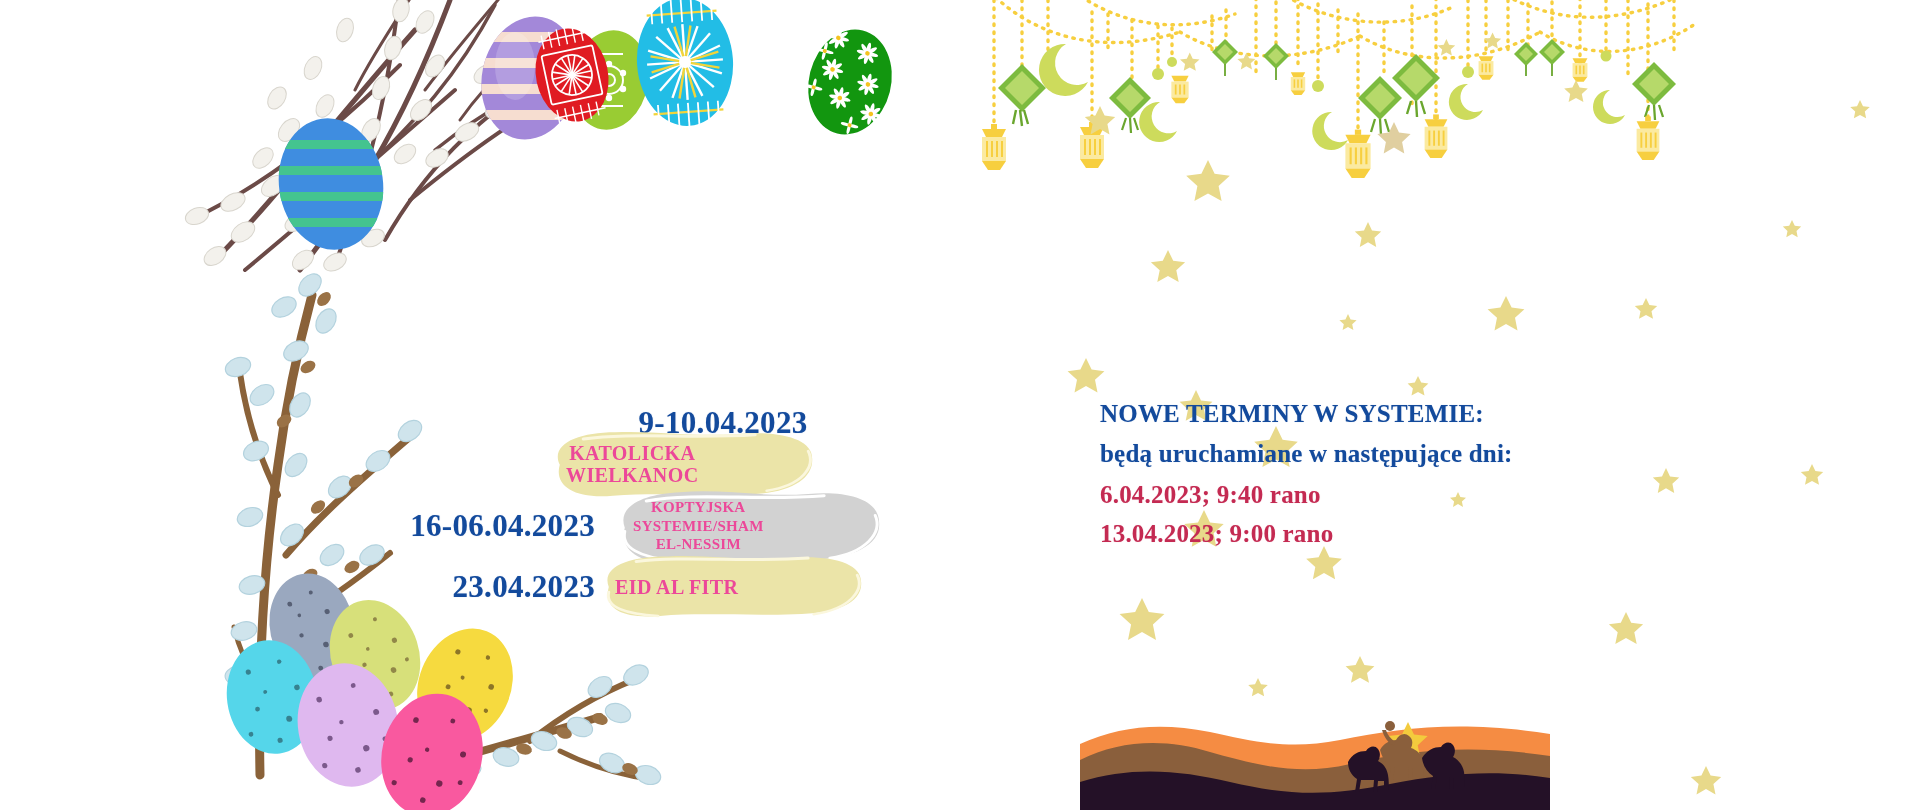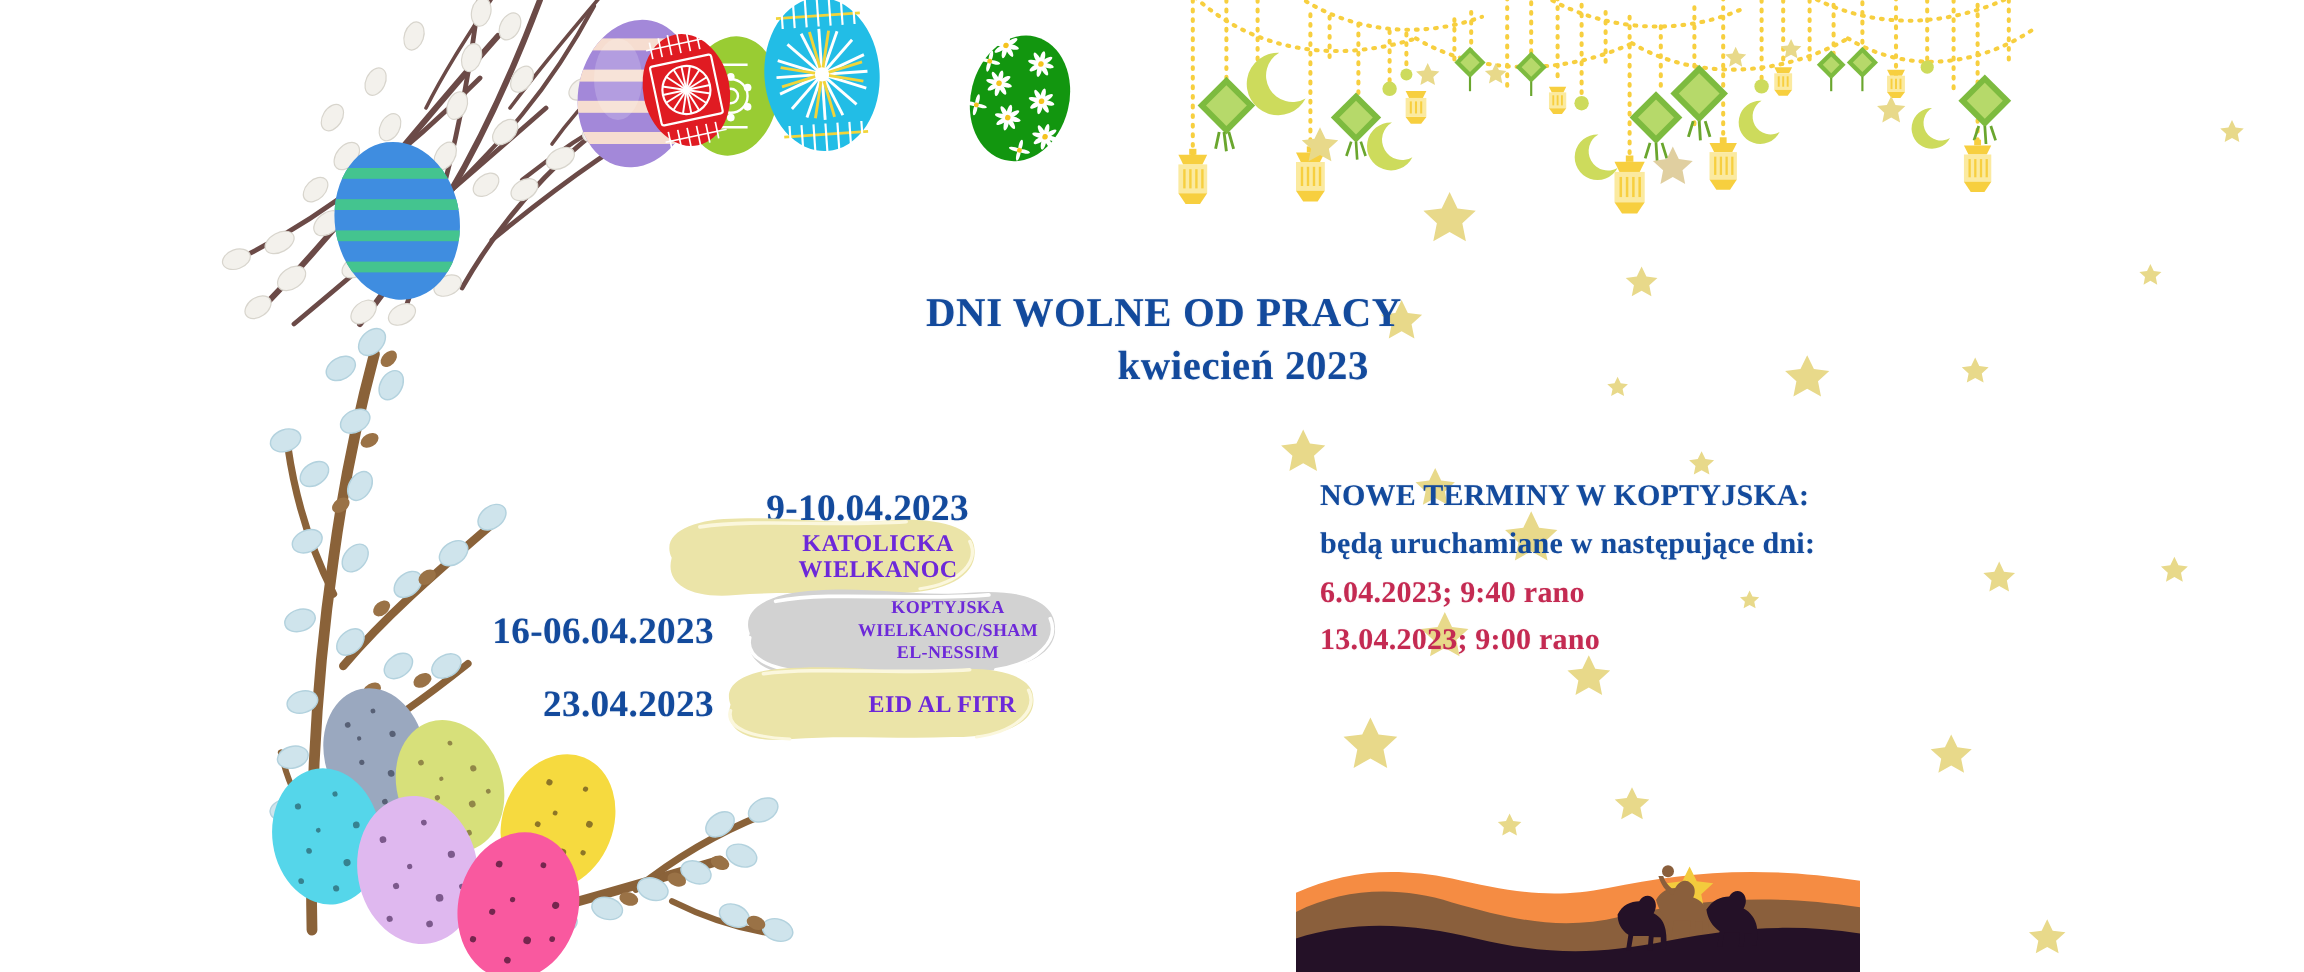--- a/index.html
+++ b/index.html
@@ -46,22 +46,22 @@
     text-shadow:0 0 1px rgba(19,74,156,.3);
   }
   .row.r1{margin-bottom:12px;flex-direction:column;}
   .row.r1 .date{width:265px;}
   .row.r2{margin-bottom:14px;}
   .row.r2 .date{width:265px;}
   .row.r3 .date{width:265px;}
 
   .badge{
     position:relative;margin-left:14px;
-    display:flex;align-items:center;justify-content:flex-end;
-    text-align:center;color:#6d28d9;font-weight:700;
+    display:flex;align-items:center;justify-content:flex-start;
+    text-align:center;color:#ec4899;font-weight:700;
   }
   .badge .blobwrap{position:absolute;inset:-14px -22px;z-index:0;}
   .badge .blobwrap svg{width:100%;height:100%;}
   .badge .btxt{position:relative;z-index:1;line-height:1.12;}
 
   .badge.b1{width:232px;height:46px;}
   .badge.b1 .btxt{font-size:20px;letter-spacing:.4px;}
   .badge.b2{width:232px;height:54px;margin-left:38px;}
   .badge.b2 .btxt{font-size:15px;letter-spacing:.3px;line-height:1.25;}
   .badge.b3{width:232px;height:40px;margin-left:20px;}
@@ -787,24 +787,20 @@
         <circle cx="310" cy="26" r="5"></circle>
           <path d="M306 30 c2 6 6 10 10 12 l-2 4 c-6-3-10-9-12-16 Z"></path>
       </g>
       <g fill="#241127">
         <path d="M268 62 c4-8 11-11 18-11 c3-5 9-6 12-2 c3 4 2 9 0 12 c6 3 9 8 10 14 c1 6 1 11 0 16 l-4 0 l0-10 l-6 0 l-1 11 l-4 0 l1-12 l-13 0 l-2 12 l-4 0 l2-13 c-6-4-9-10-9-17 Z"></path>
         <path d="M342 58 c5-8 12-11 19-11 c3-5 9-6 12-2 c3 4 2 9 0 12 c6 3 10 9 11 15 c1 6 0 11 0 16 l-4 0 l0-10 l-6 0 l-1 11 l-4 0 l1-12 l-13 0 l-2 12 l-4 0 l2-13 c-6-4-10-10-11-18 Z"></path>
       </g>
     </svg>
   </div>
 
-  <div class="title-block">
-    <div class="title-line l1">DNI WOLNE OD PRACY</div>
-    <div class="title-line l2">kwiecień 2023</div>
-  </div>
 
   <div class="schedule">
 
     <div class="row r1">
       <div class="date">9-10.04.2023</div>
       <div class="badge b1">
         <span class="blobwrap">
           <svg viewBox="0 0 280 86" preserveAspectRatio="none">
             <path d="M16 44 C6 20 34 6 72 6 C118 4 150 12 196 8 C240 4 272 14 272 36 C274 60 250 78 206 78 C158 80 110 76 70 80 C30 84 10 68 16 44 Z" fill="#ebe4a8"></path>
             <path d="M40 14 C88 6 150 14 214 9" fill="none" stroke="#fbf7dd" stroke-width="3.5" stroke-linecap="round"></path>
@@ -824,21 +820,21 @@
         <span class="blobwrap">
           <svg viewBox="0 0 280 92" preserveAspectRatio="none">
             <path d="M14 48 C6 24 32 10 70 8 C116 4 152 14 200 10 C244 6 272 18 272 42 C274 66 248 82 204 84 C156 88 106 82 66 86 C28 90 8 72 14 48 Z" fill="#d2d2d2"></path>
             <path d="M36 18 C86 8 150 18 216 12" fill="none" stroke="#ffffff" stroke-width="3.5" stroke-linecap="round"></path>
             <path d="M14 52 C10 70 30 82 62 84" fill="none" stroke="#ffffff" stroke-width="3" stroke-linecap="round"></path>
             <path d="M268 34 C276 54 258 76 222 82" fill="none" stroke="#ffffff" stroke-width="3" stroke-linecap="round"></path>
           </svg>
         </span>
         <span class="btxt">
           <span>KOPTYJSKA</span><br>
-          <span>WIELKANOC/SHAM</span><br>
+          <span>SYSTEMIE/SHAM</span><br>
           <span>EL-NESSIM</span>
         </span>
       </div>
     </div>
 
     <div class="row r3">
       <div class="date">23.04.2023</div>
       <div class="badge b3">
         <span class="blobwrap">
           <svg viewBox="0 0 280 80" preserveAspectRatio="none">
@@ -848,19 +844,19 @@
             <path d="M268 26 C276 44 260 66 224 72" fill="none" stroke="#fbf7dd" stroke-width="3" stroke-linecap="round"></path>
           </svg>
         </span>
         <span class="btxt">EID AL FITR</span>
       </div>
     </div>
 
   </div>
 
   <div class="info">
-    <p class="blue">NOWE TERMINY W KOPTYJSKA:</p>
+    <p class="blue">NOWE TERMINY W SYSTEMIE:</p>
     <p class="blue">będą uruchamiane w następujące dni:</p>
     <p class="red day">6.04.2023; 9:40 rano</p>
     <p class="red day">13.04.2023; 9:00 rano</p>
   </div>
 
 </div>
 
 </body></html>

